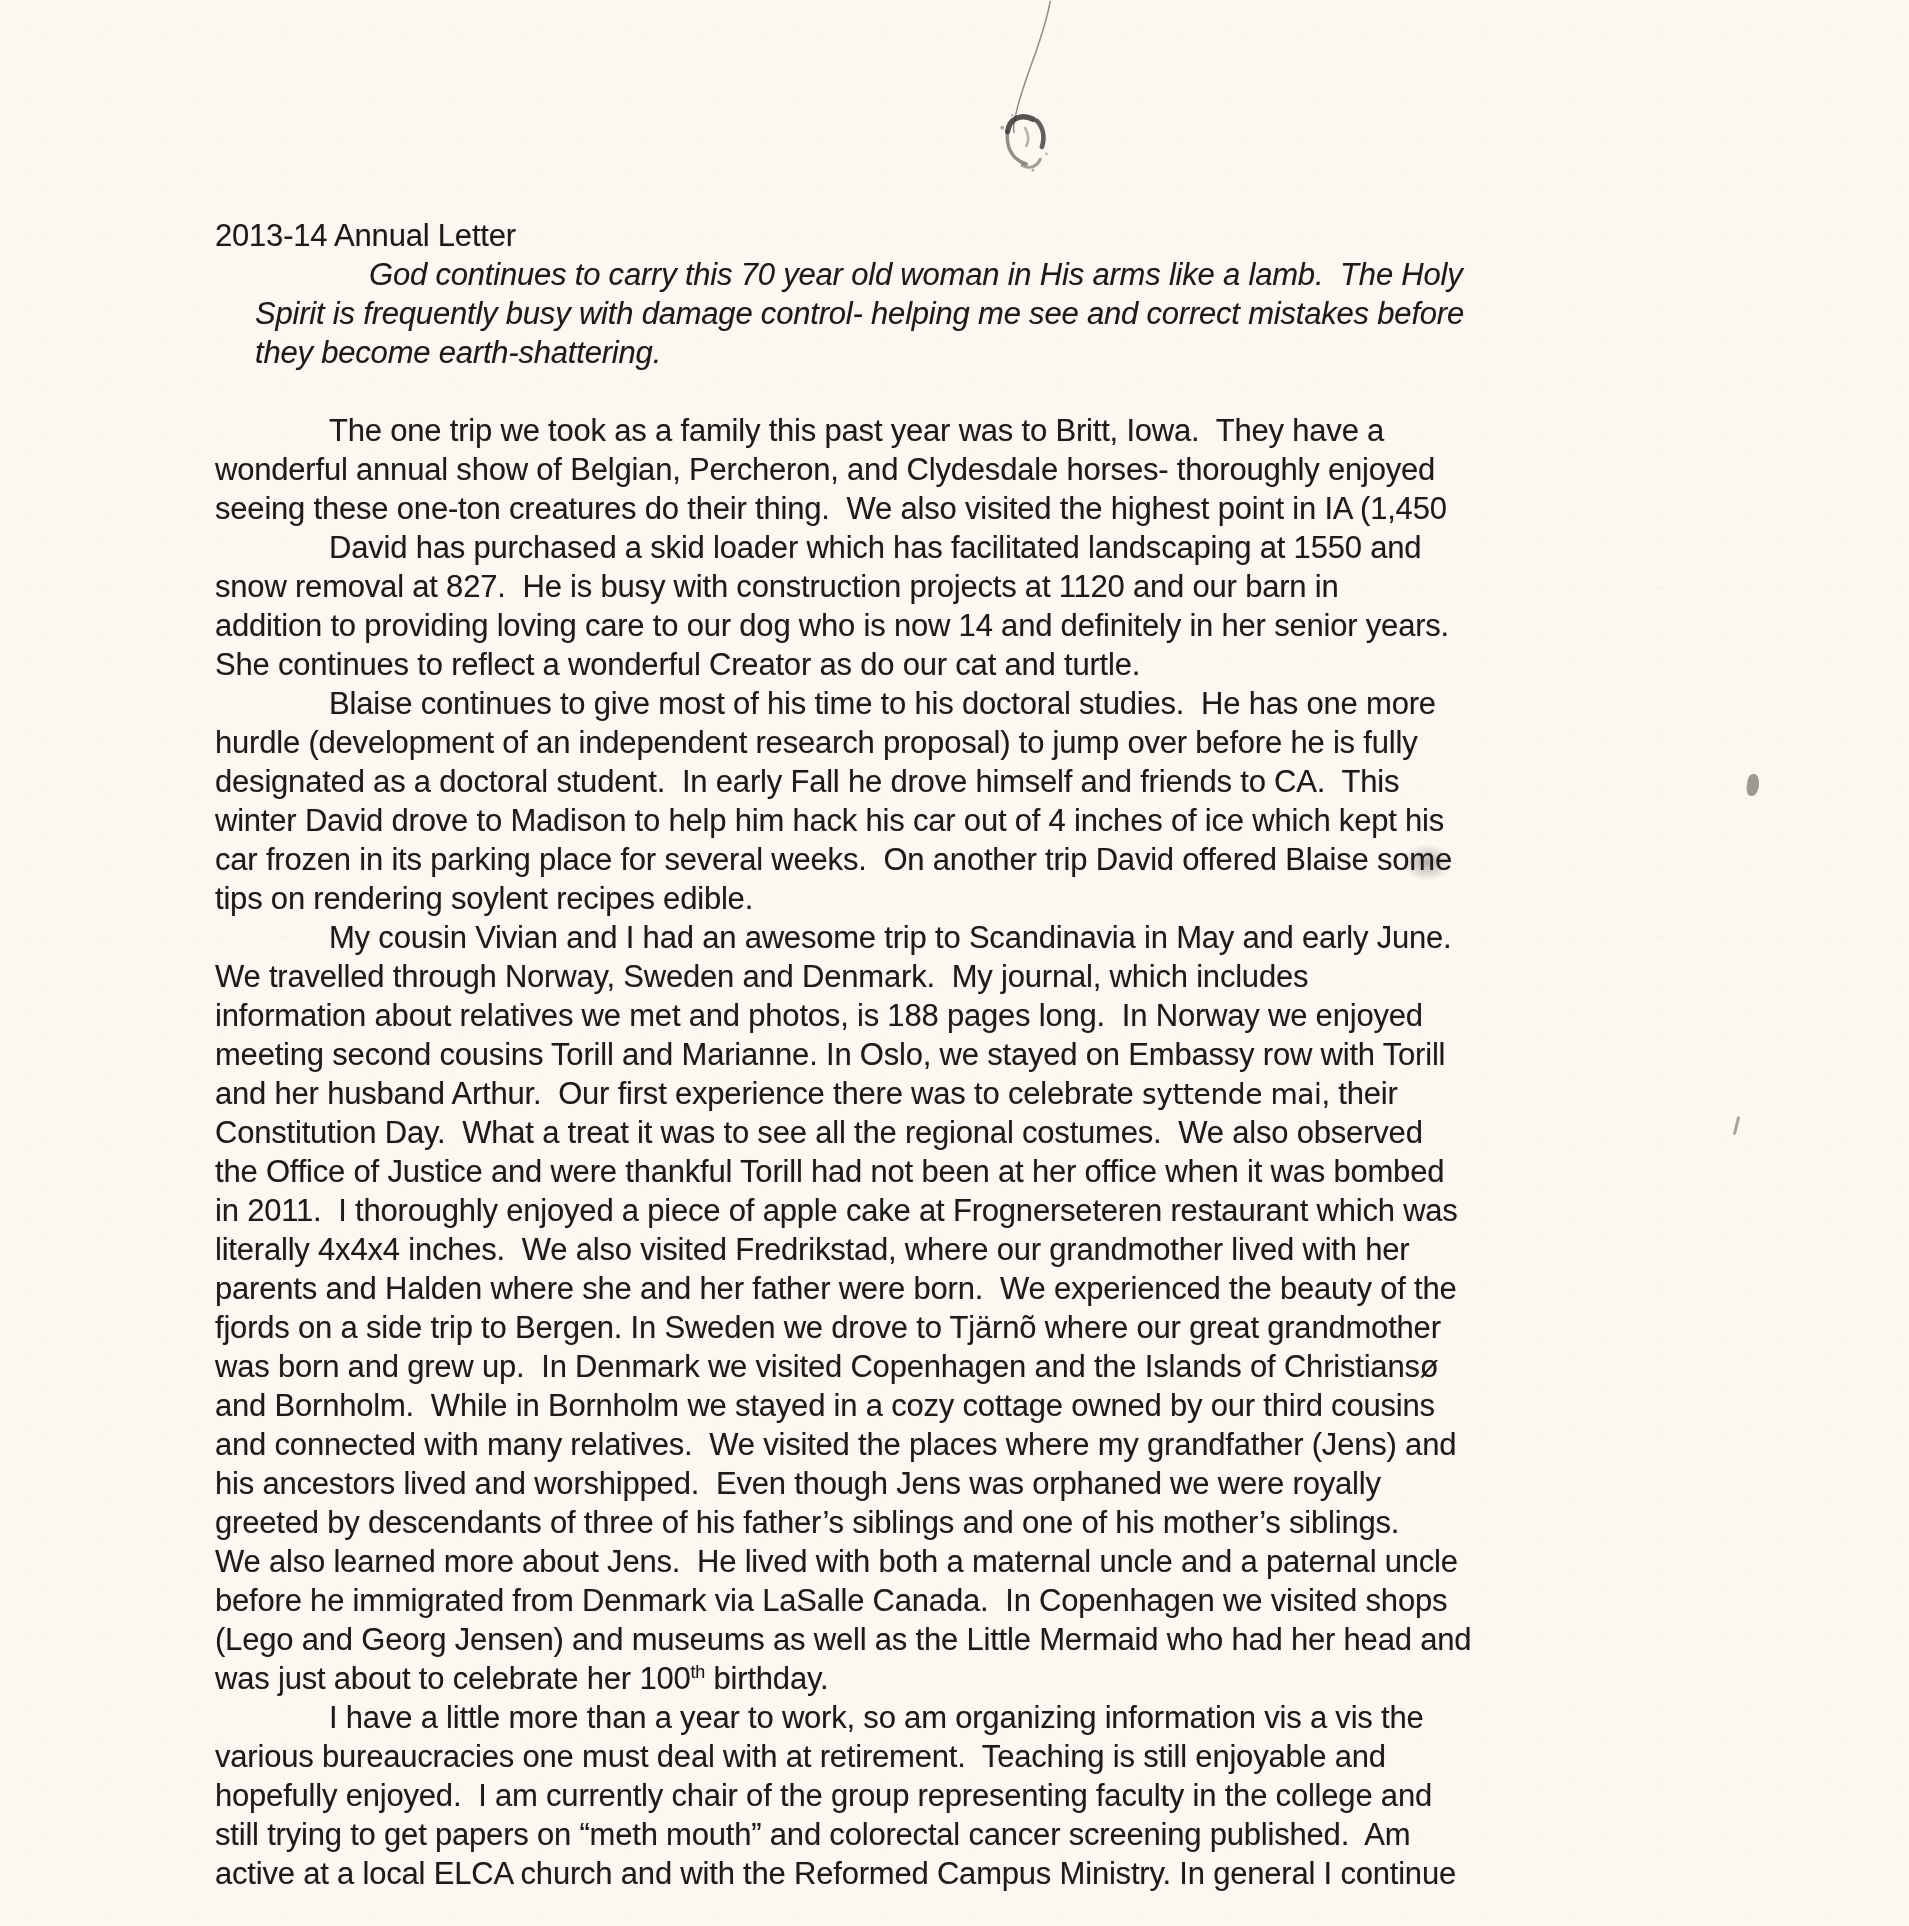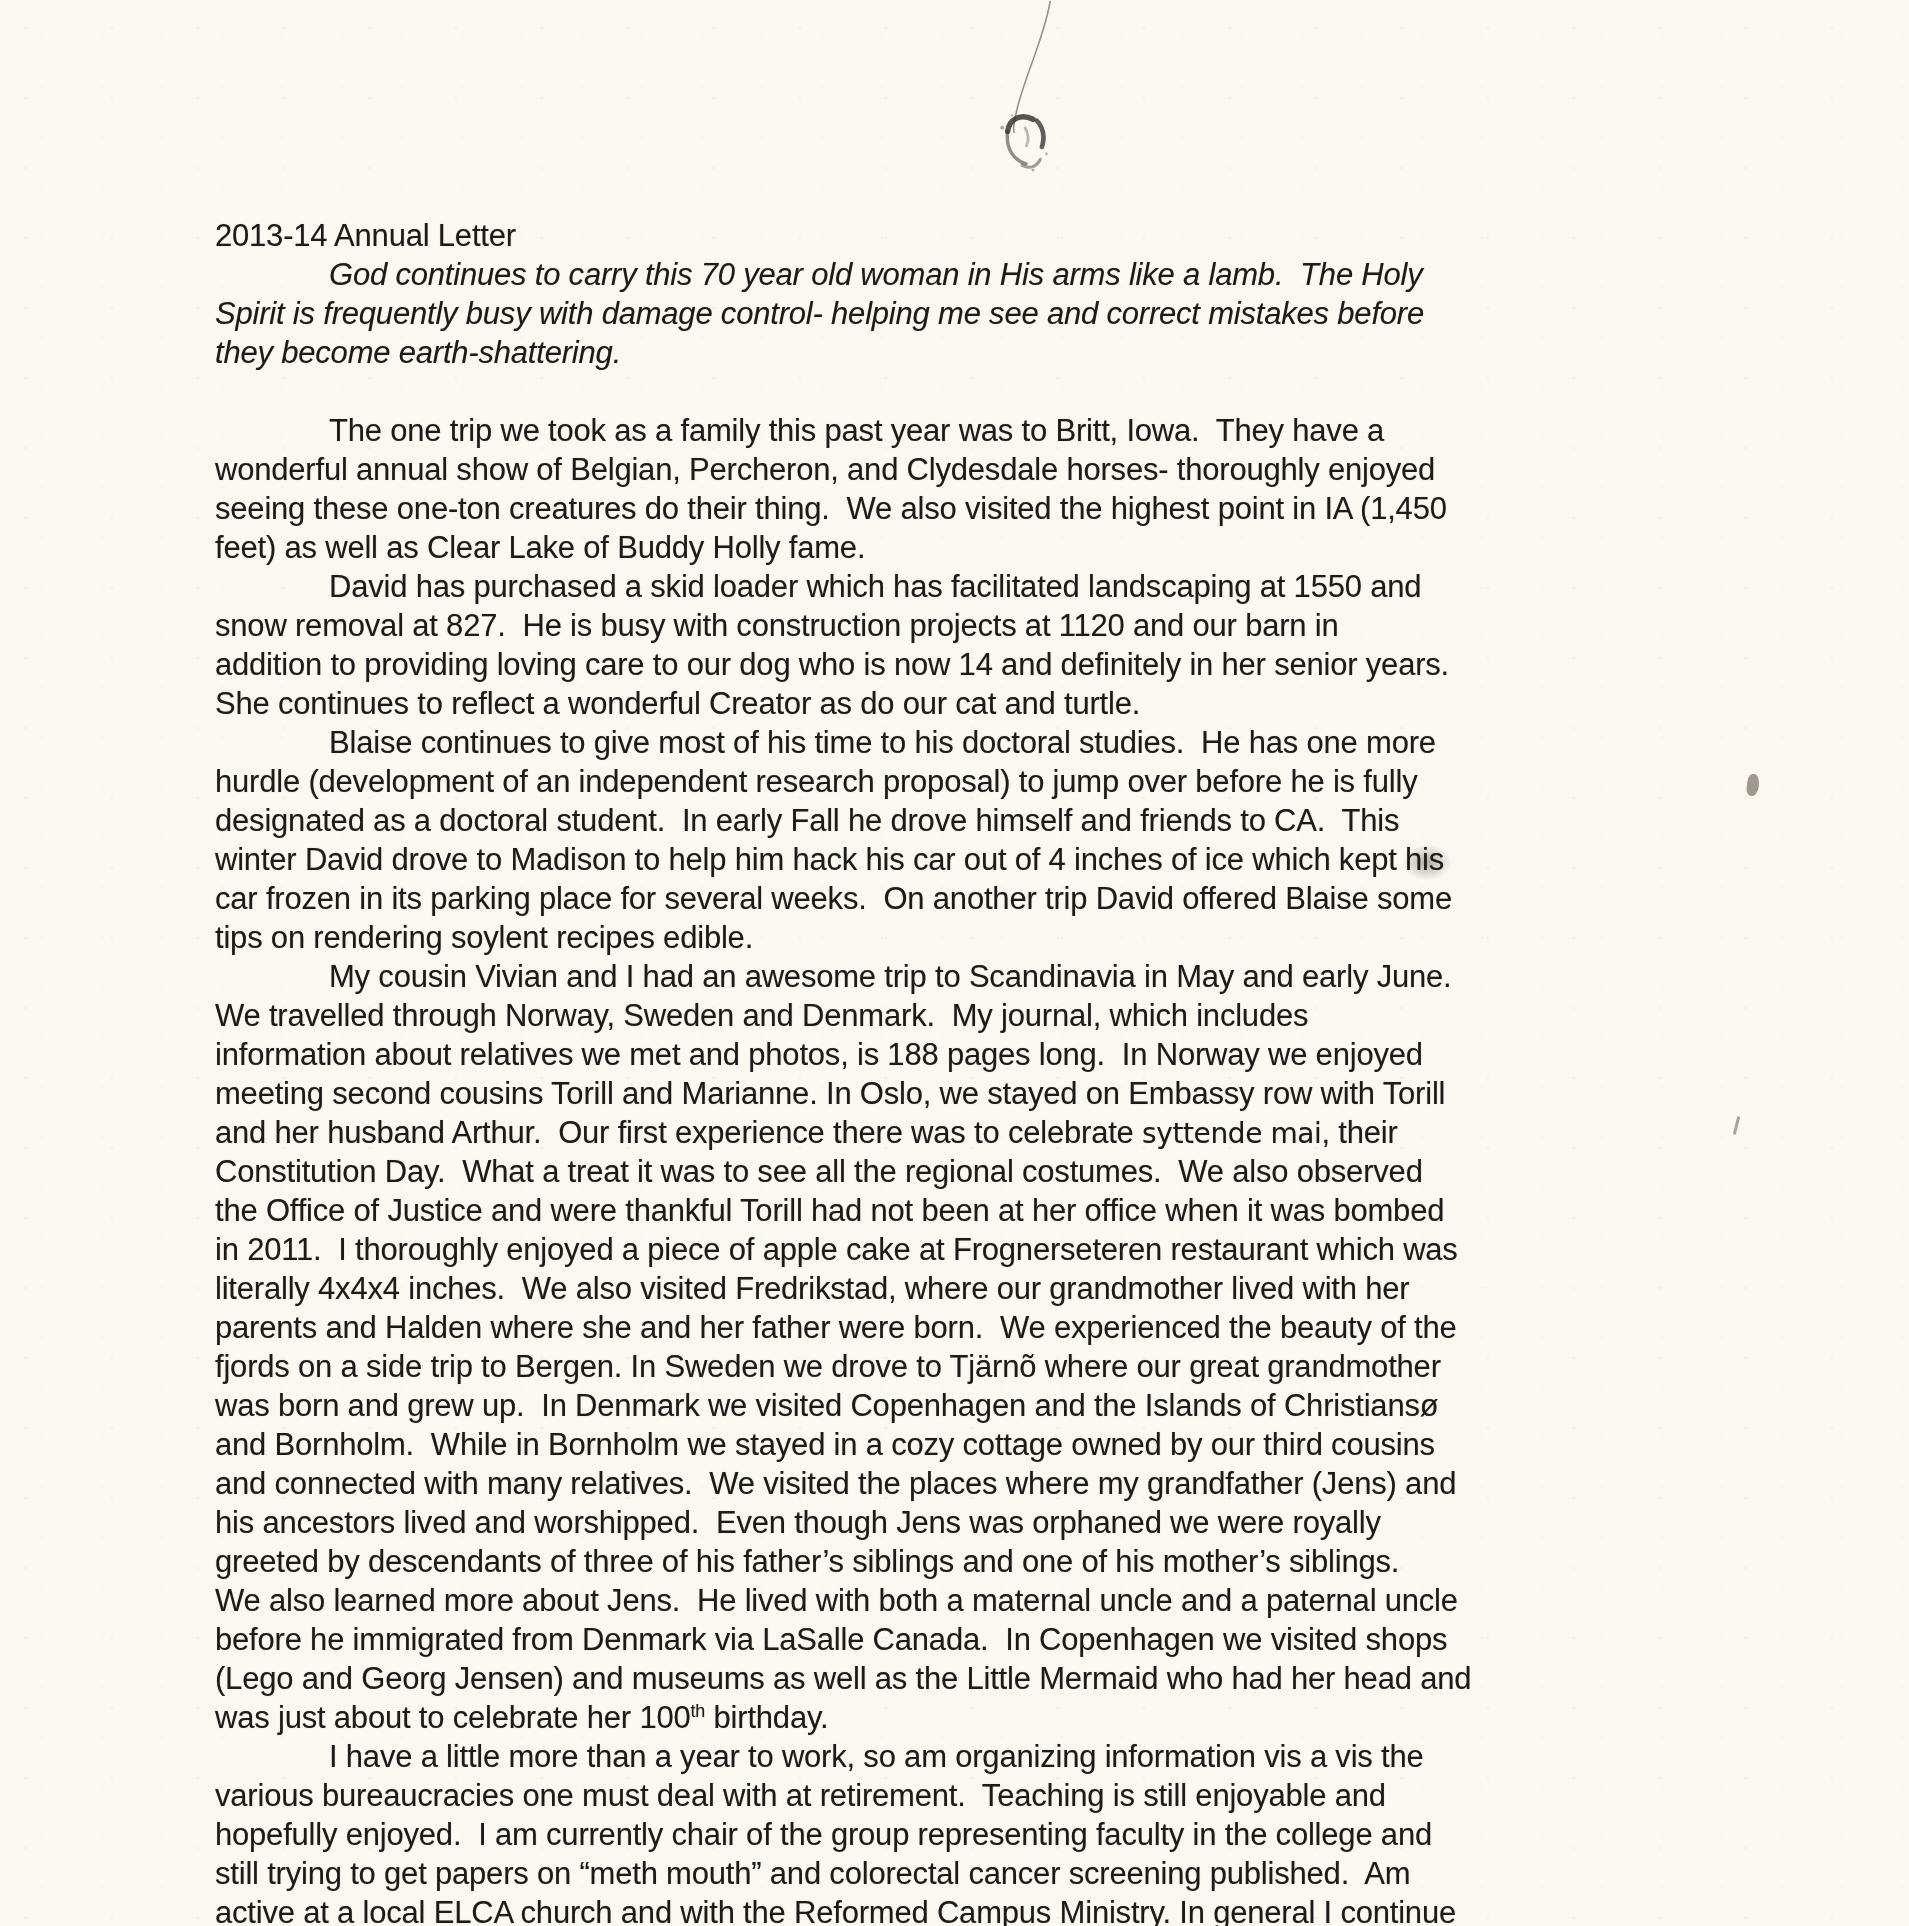--- a/index.html
+++ b/index.html
@@ -25,21 +25,21 @@
   .line {
     height: 39px;
     line-height: 39px;
     font-size: 31px;
     letter-spacing: -0.2px;
     white-space: pre;
     text-shadow: 0 0 0.8px rgba(40,38,35,0.35);
   }
   .title-line { }
   .indent { text-indent: 114px; }
-  .intro .line { font-style: italic; }
+  .intro .line { font-style: italic; margin-left: 40px; }
   .spacer { height: 39px; }
   .u { text-underline-offset: 3.9px; }
   .alt-font { font-family: "DejaVu Sans", sans-serif; font-size: 28px; letter-spacing: -0.4px; text-align: right; }
   .sup { vertical-align: super; font-size: 0.58em; line-height: 0; }
   
   .artifact { position: absolute; pointer-events: none; }
   .speck-dust {
     left: 1747px; top: 774px; width: 11.6px; height: 21.6px;
     background: #8e8880; opacity: 0.85;
     border-radius: 42% 58% 55% 45%;
@@ -88,21 +88,20 @@
       <div class="line">Spirit is frequently busy with damage control- helping me see and correct mistakes before</div>
       <div class="line">they become earth-shattering.</div>
     </div>
 
     <div class="spacer"></div>
 
     <div class="para">
       <div class="line indent">The one trip we took as a family this past year was to Britt, Iowa.  They have a</div>
       <div class="line">wonderful annual show of Belgian, Percheron, and Clydesdale horses- thoroughly enjoyed</div>
       <div class="line">seeing these one-ton creatures do their thing.  We also visited the highest point in IA (1,450</div>
-      <div class="line">feet) as well as Clear Lake of Buddy Holly fame.</div>
     </div>
 
     <div class="para">
       <div class="line indent">David has purchased a skid loader which has facilitated landscaping at 1550 and</div>
       <div class="line">snow removal at 827.  He is busy with construction projects at 1120 and our barn in</div>
       <div class="line">addition to providing loving care to our dog who is now 14 and definitely in her senior years.</div>
       <div class="line">She continues to reflect a wonderful Creator as do our cat and turtle.</div>
     </div>
 
     <div class="para">

